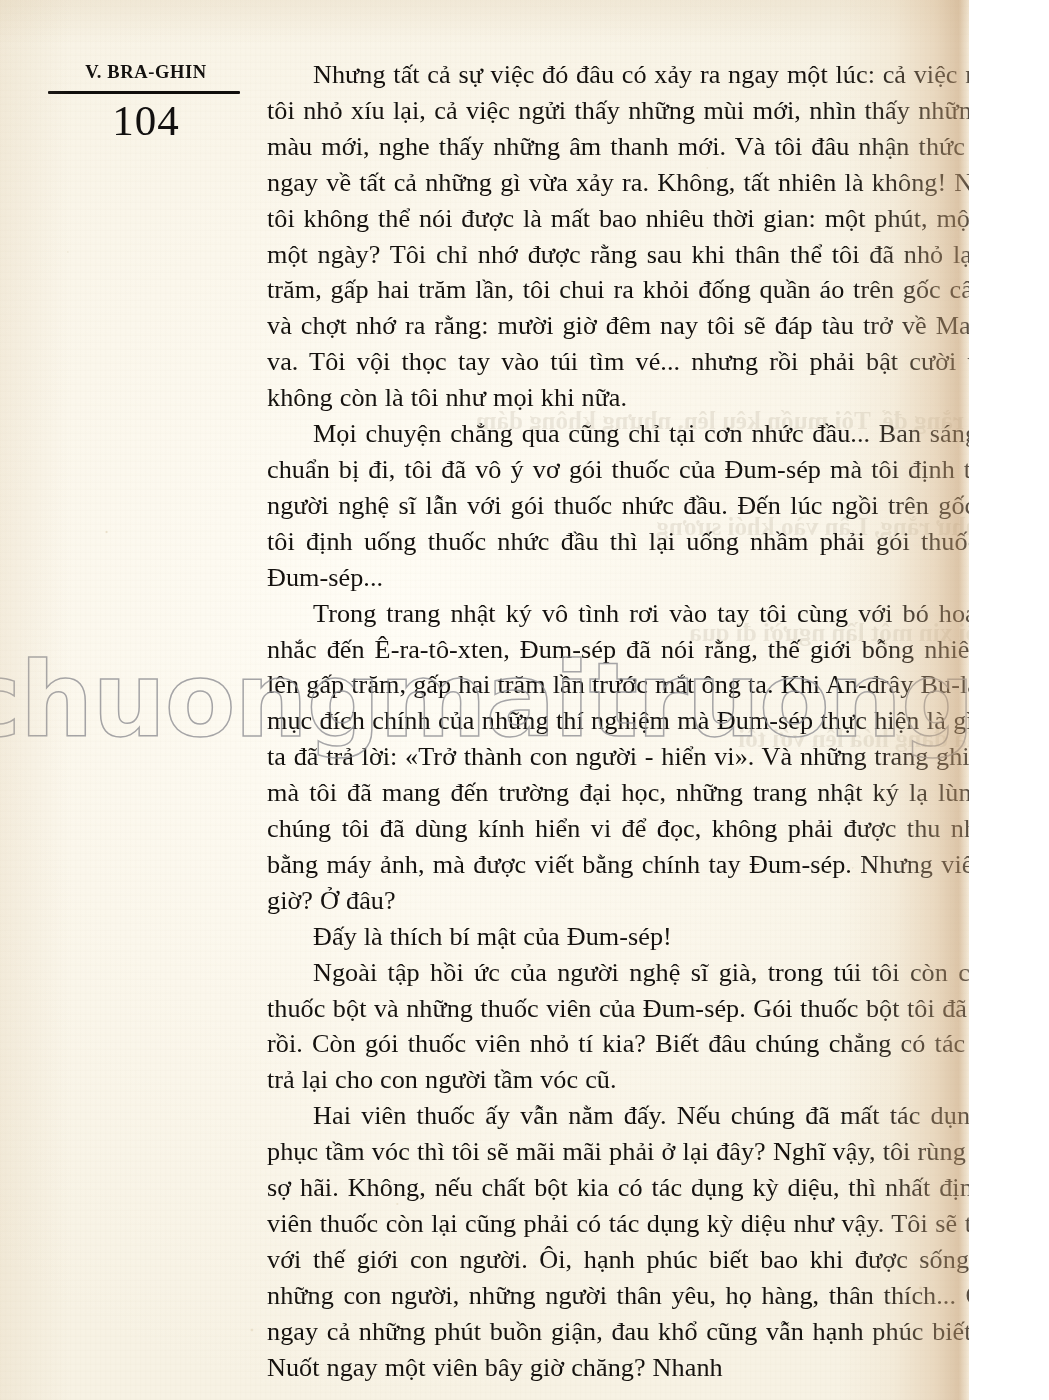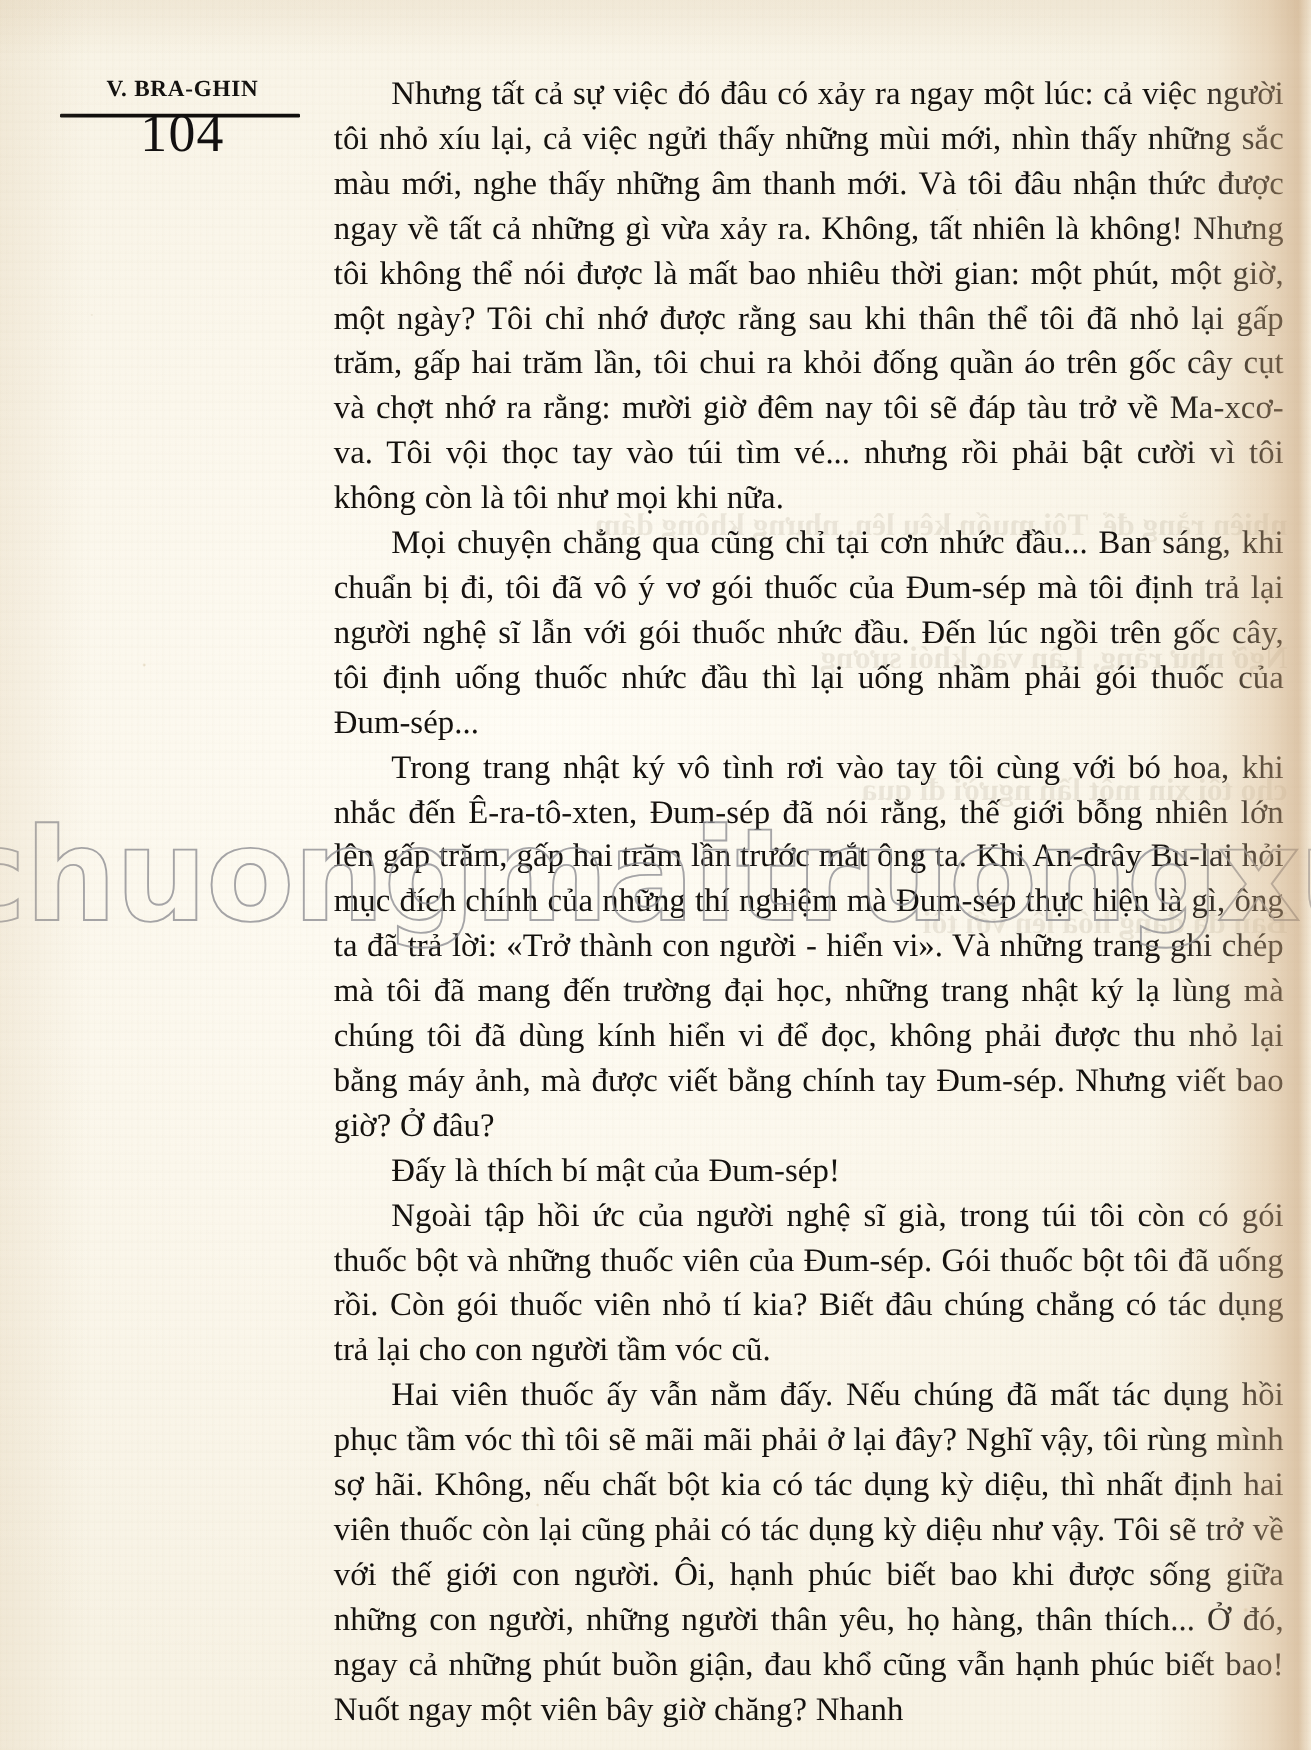--- a/index.html
+++ b/index.html
@@ -3,21 +3,21 @@
 <meta charset="utf-8">
 <style>
   html, body {
     margin: 0;
     padding: 0;
     background: #ffffff;
   }
 
   .page {
     position: relative;
-    width: 1049px;
+    width: 969px;
     height: 1400px;
     overflow: hidden;
     background: #f9a8d4;
     font-family: "Liberation Serif", "DejaVu Serif", serif;
     -webkit-font-smoothing: antialiased;
   }
 
   
   .paper-base {
     position: absolute;
@@ -98,21 +98,21 @@
     left: 48px;
     top: 91px;
     width: 192px;
     height: 3px;
     background: #100e0c;
     border-radius: 1px;
   }
   .folio {
     position: absolute;
     left: 48px;
-    top: 86px;
+    top: 99px;
     width: 196px;
     text-align: center;
     font-size: 43px;
     line-height: 1;
     color: #121010;
     letter-spacing: 1px;
   }
 
   
   .text-column {

